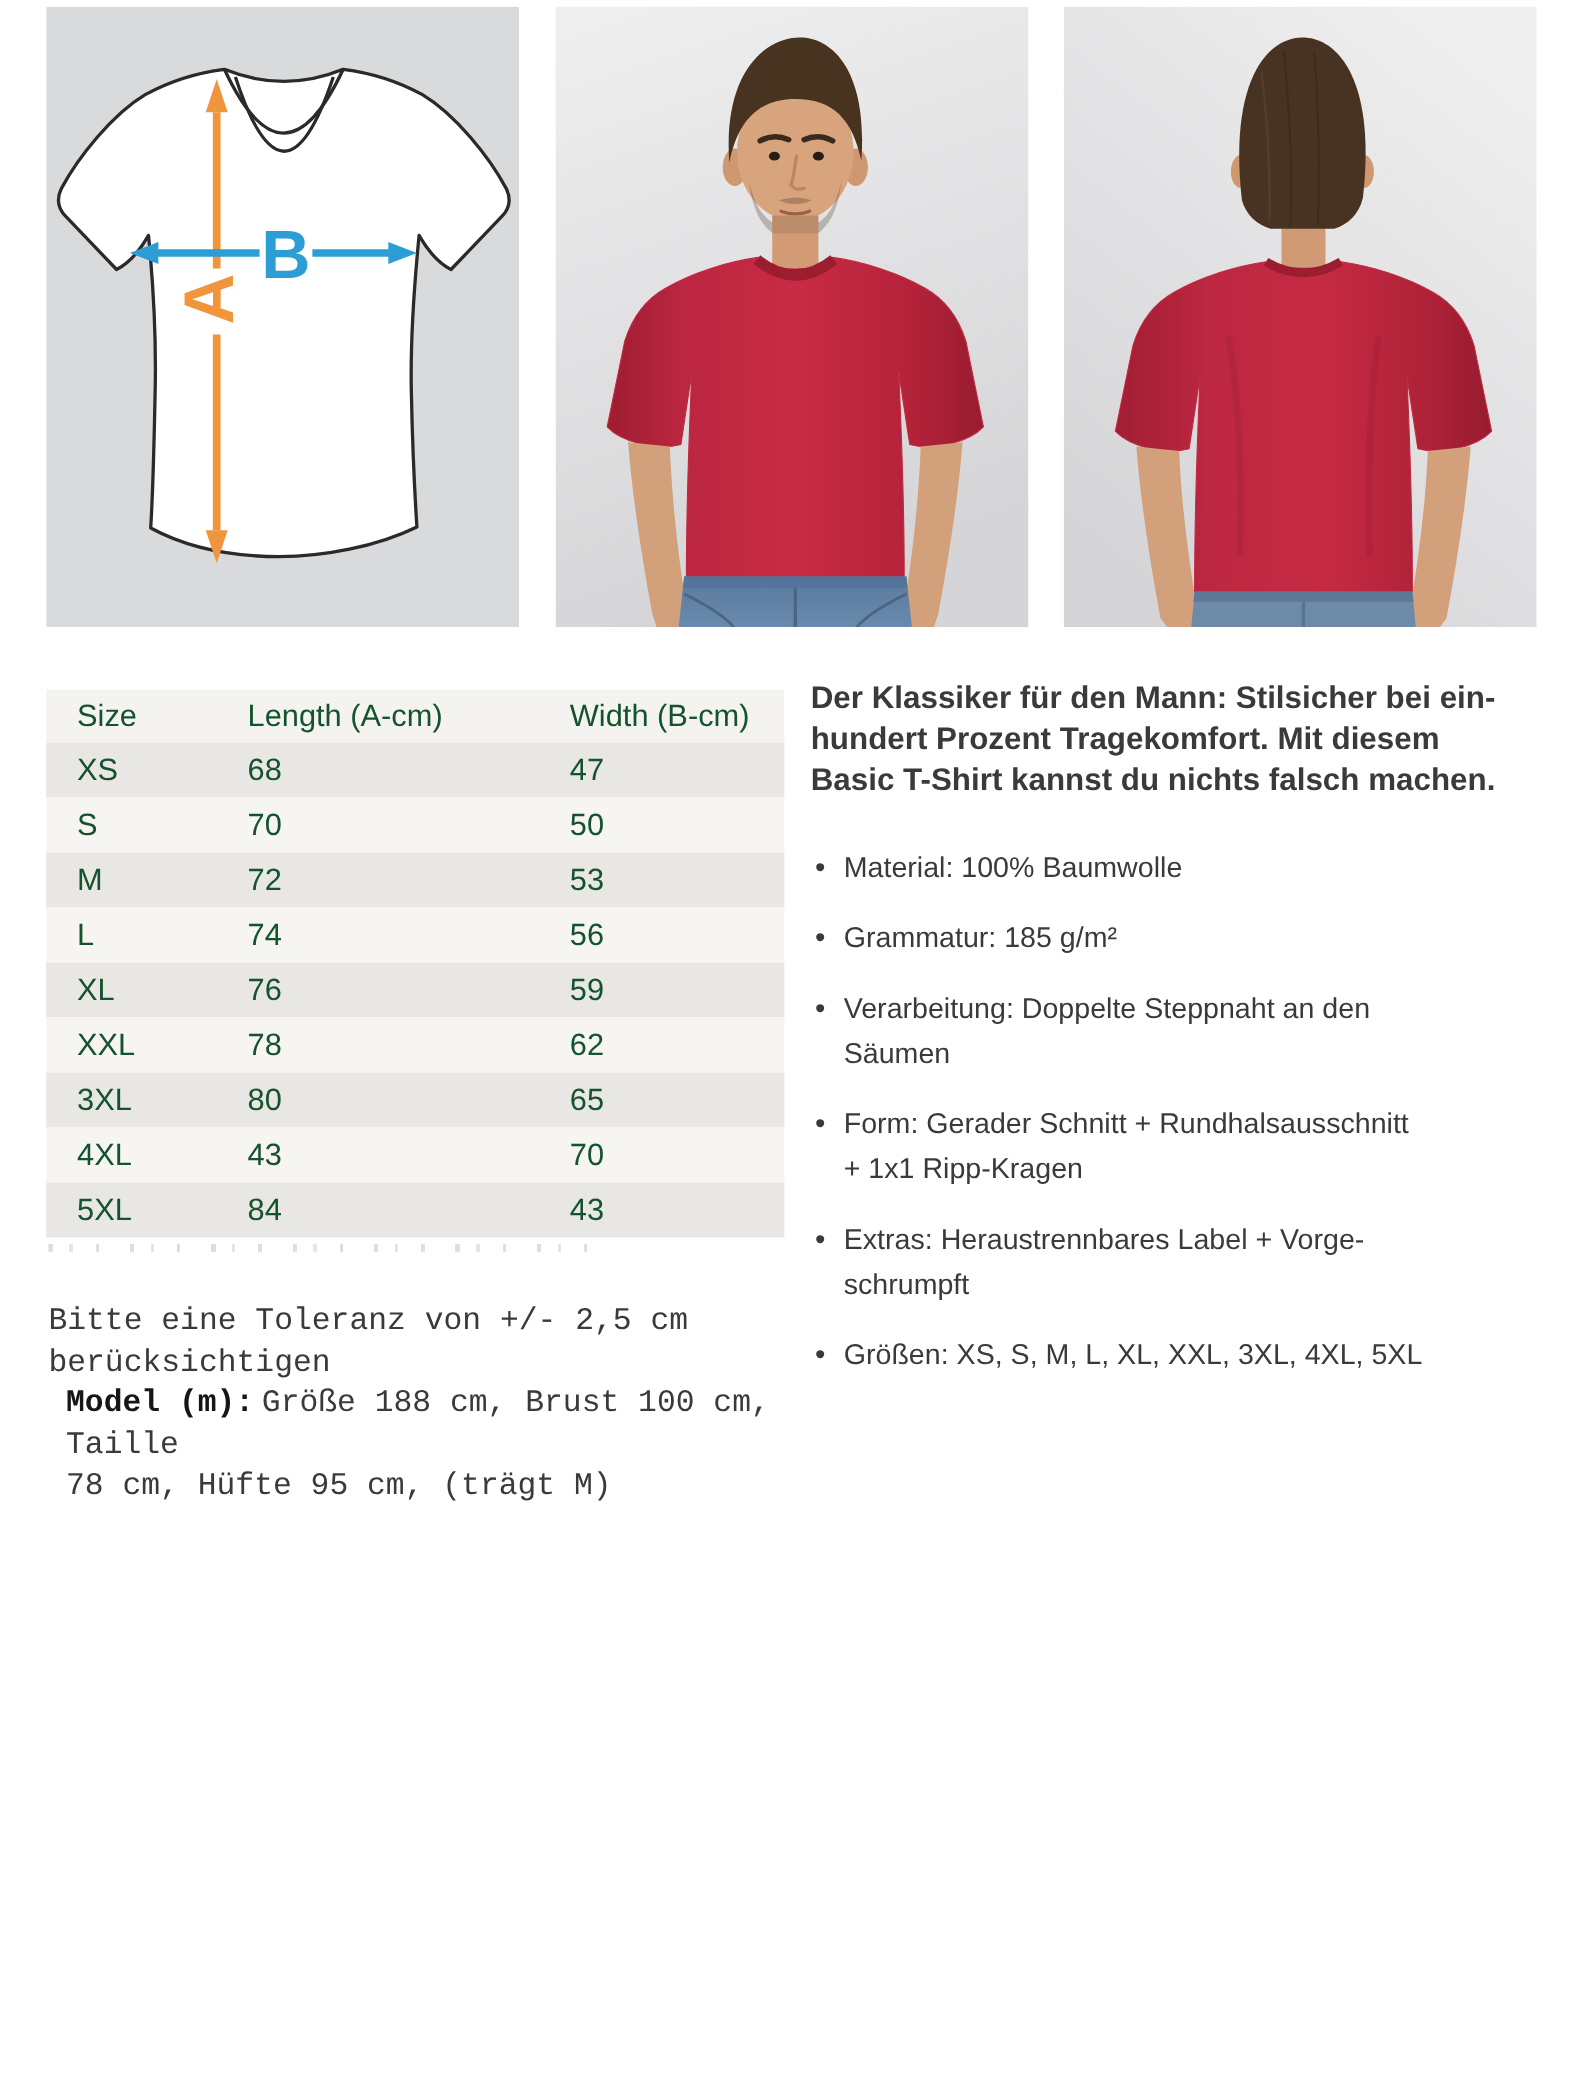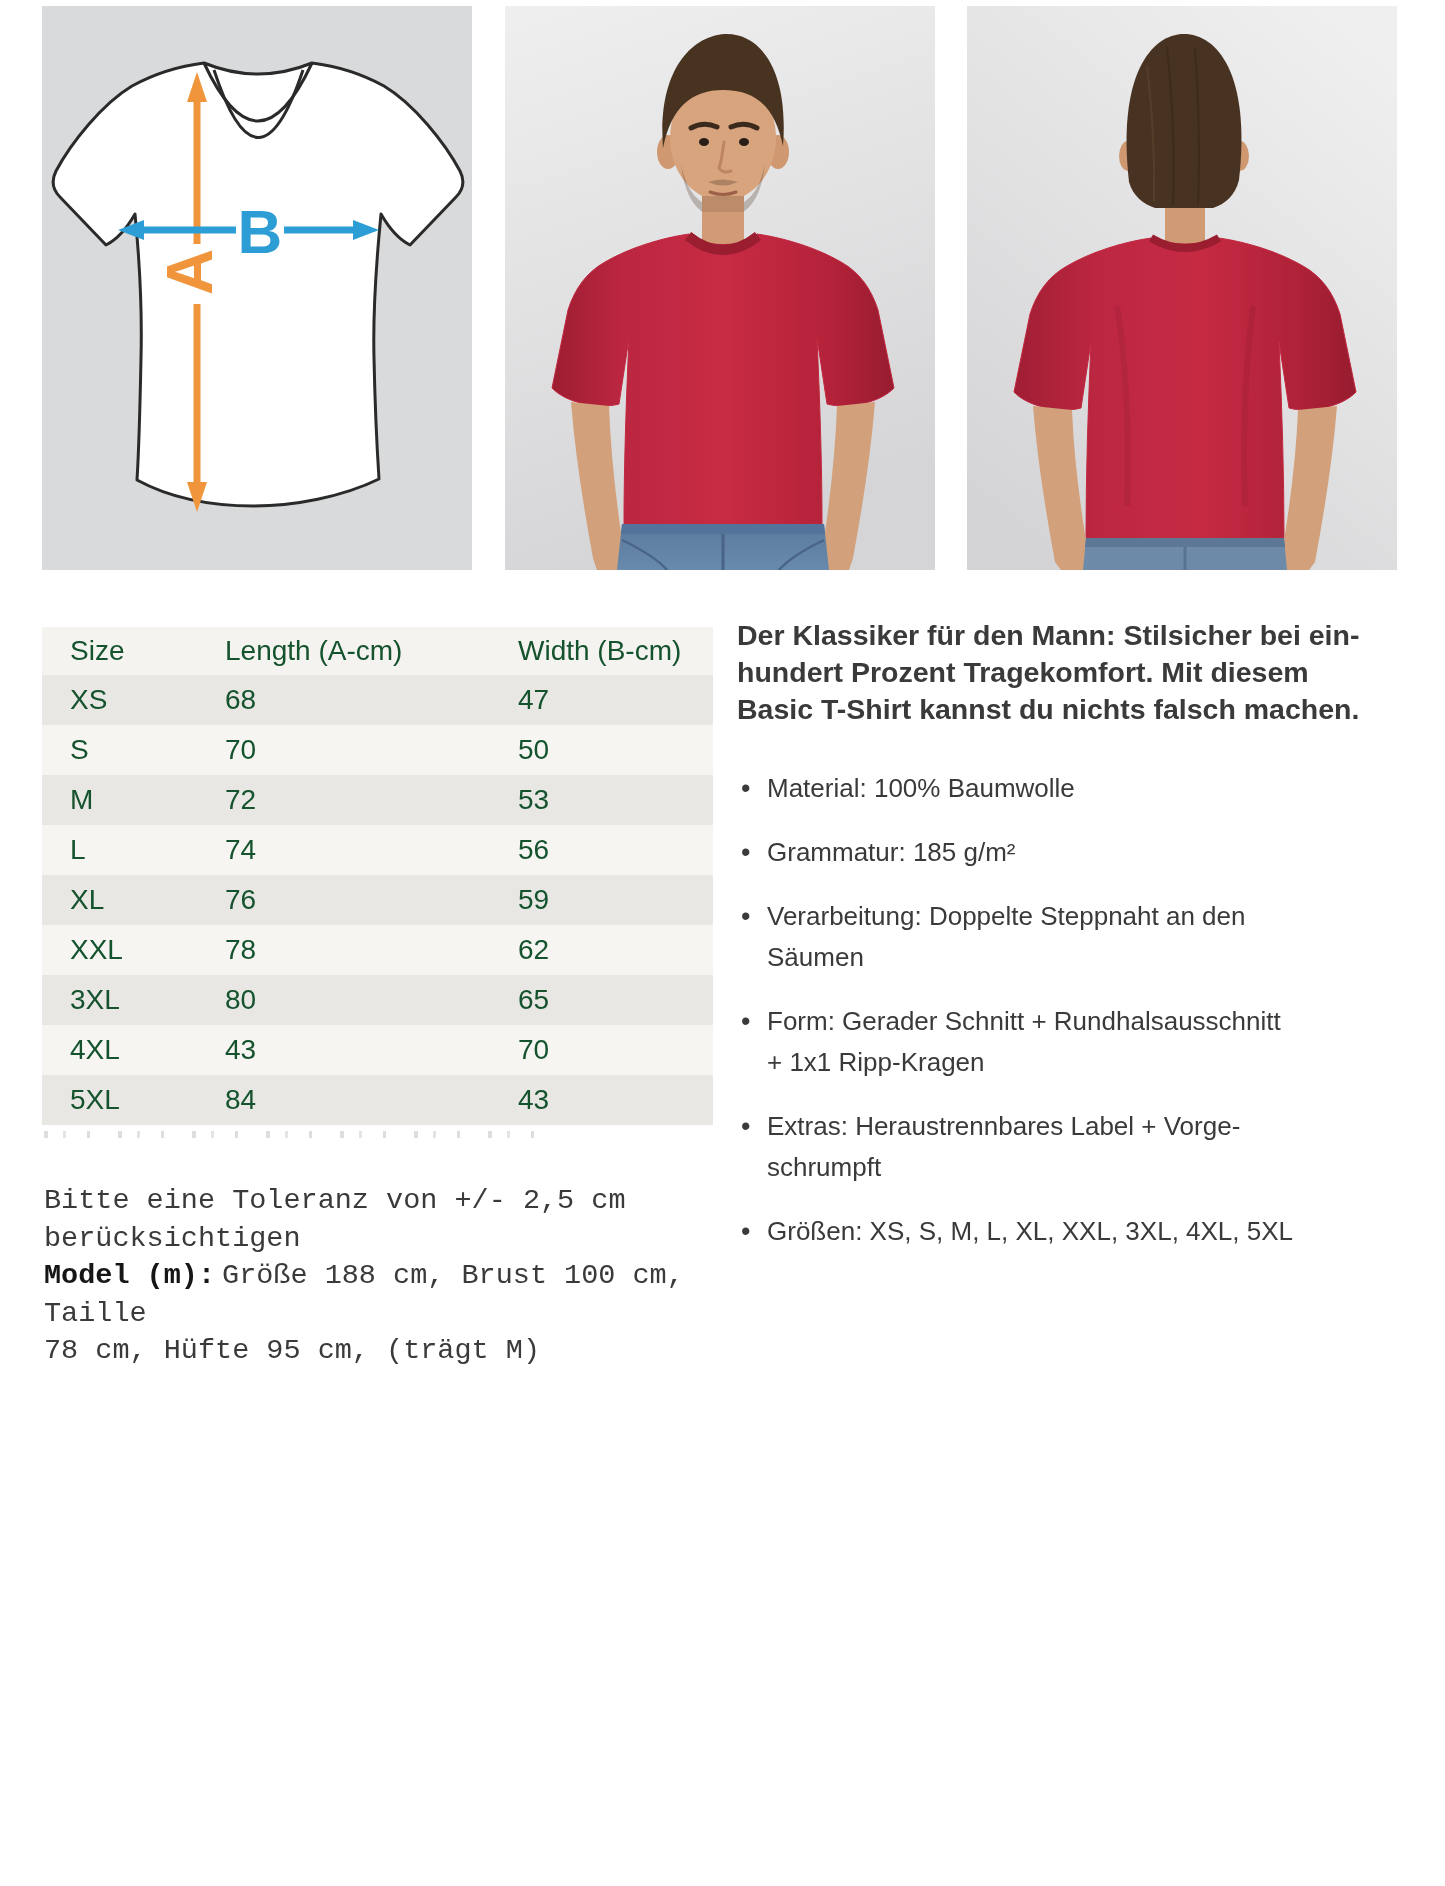--- a/index.html
+++ b/index.html
@@ -38,21 +38,21 @@
   .description p { margin:0; font-size:28.5px; line-height:37px; white-space:pre-line;font-weight:bold; }
   .description ul { margin:40px 0 0 0; padding:0; list-style:none; }
   .description li { position:relative; padding-left:30px; font-size:26px;
                     line-height:41px; white-space:pre-line;margin-top:23px; }
   .description li::before { content:"\2022"; position:absolute; left:4px; top:0;
                             font-size:27px; color:#3a3a3a; }
 
   
   .notes { position:absolute; left:44px; top:1182px; width:660px; color:#3a3a3a; }
   .notes p { margin:0; font-size:28.5px; line-height:37.5px;font-family:Liberation Mono, monospace; }
-  .notes .model-line { white-space:pre-line; }
+  .notes .model-line { white-space:pre-line;margin-left:16px; }
   .notes strong { font-weight:bold; color:#161616; margin-right:7px; }
 </style>
 </head>
 <body>
 
 <div class="page">
 
   <div class="panel" id="panel-diagram">
     <svg viewBox="0 0 430 564">
       <rect x="0" y="0" width="430" height="564" fill="#d9dadb"></rect>

